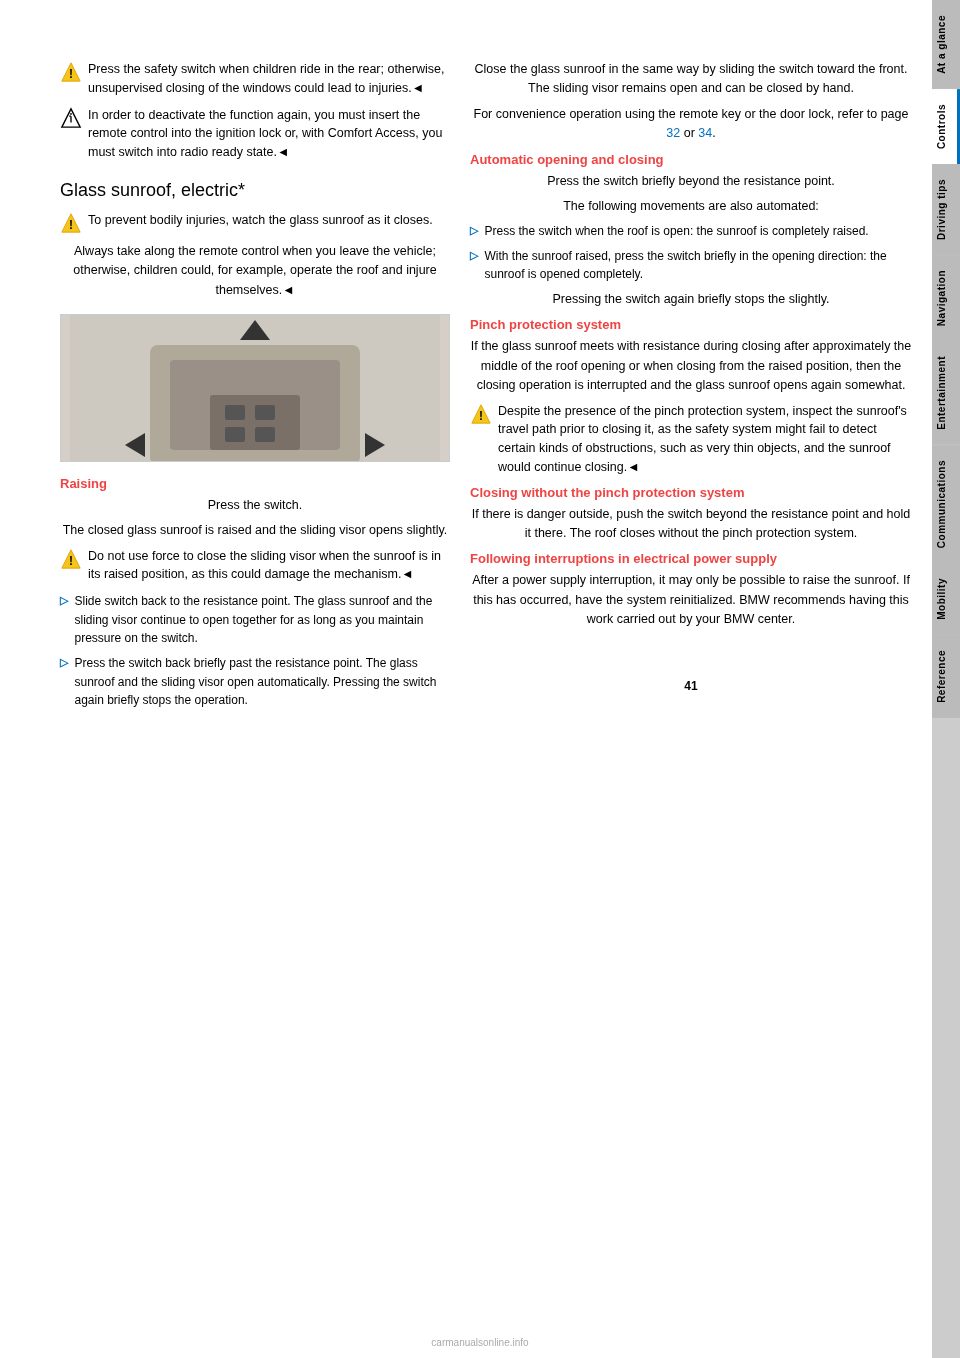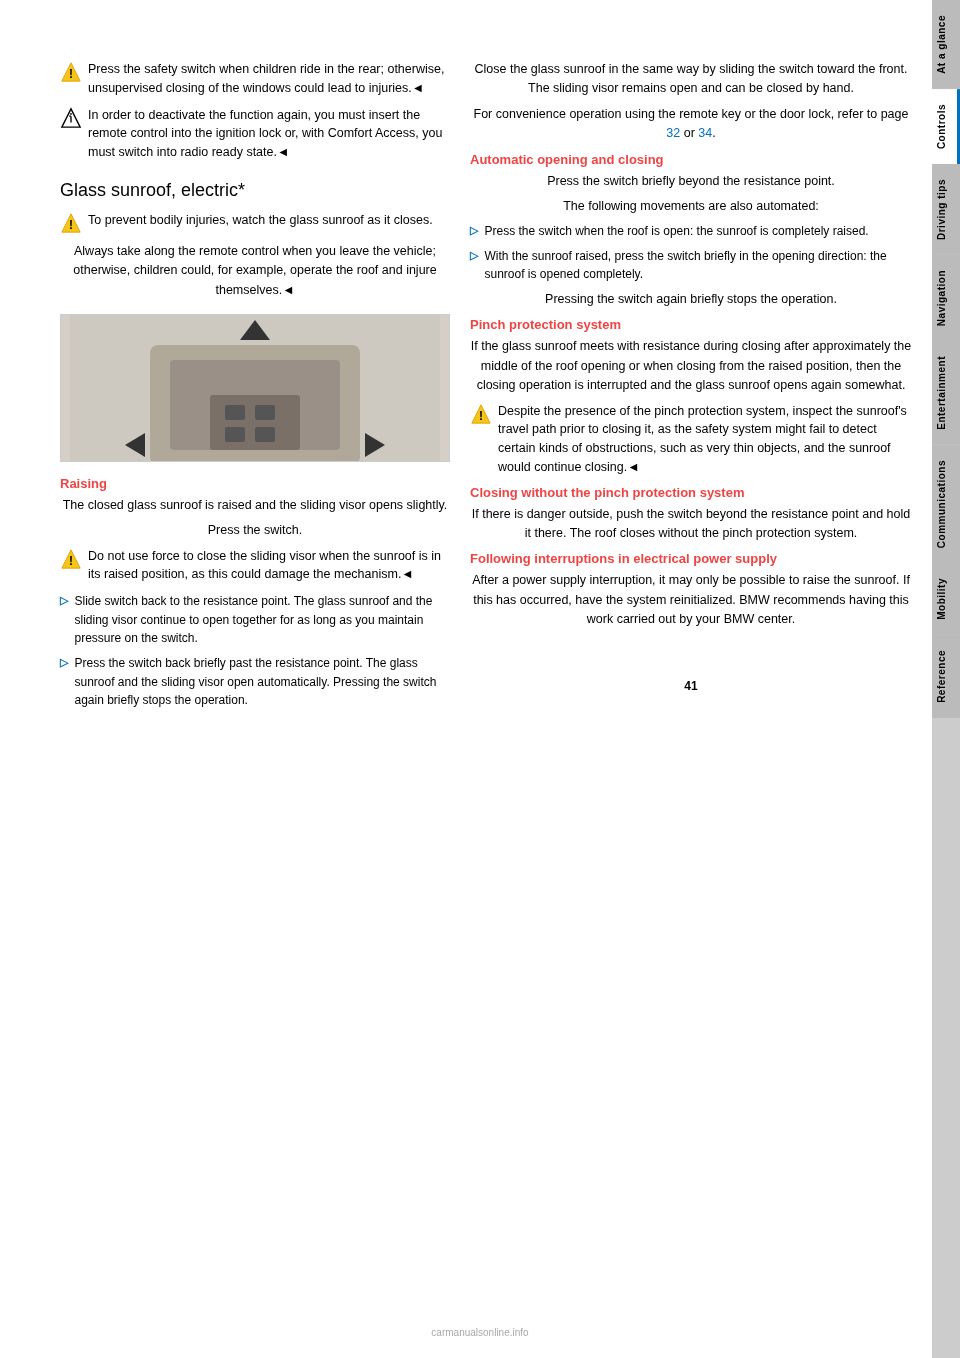--- a/index.html
+++ b/index.html
@@ -139,21 +139,21 @@
     }
     .page-number {
       text-align: center;
       font-size: 12px;
       color: #000;
       margin-top: 20px;
       font-weight: bold;
     }
     .watermark {
       position: absolute;
-      bottom: 20px;
+      bottom: 10px;
       left: 50%;
       transform: translateX(-50%);
       font-size: 10px;
       color: #aaa;
     }
     .link-text {
       color: #0070c0;
       text-decoration: none;
     }
     .img-placeholder {
@@ -237,22 +237,22 @@
 
             <polygon points="55,130 75,118 75,142" fill="#333"></polygon>
 
             <polygon points="315,130 295,118 295,142" fill="#333"></polygon>
           </svg>
           <div class="image-label" style="position:absolute;bottom:4px;right:6px;font-size:9px;color:#666;">NY01845 NY01834</div>
         </div>
       </div>
 
       <div class="subsection-title">Raising</div>
+      <div class="body-text">Press the switch.</div>
       <div class="body-text">The closed glass sunroof is raised and the sliding visor opens slightly.</div>
-      <div class="body-text">Press the switch.</div>
 
       <div class="warning-box">
         <div class="warning-icon">
           <svg viewBox="0 0 24 24" fill="none">
             <polygon points="12,2 22,22 2,22" fill="#f5c518" stroke="#e0a000" stroke-width="1"></polygon>
             <text x="12" y="19" text-anchor="middle" font-size="13" font-weight="bold" fill="#000">!</text>
           </svg>
         </div>
         <div class="warning-text">Do not use force to close the sliding visor when the sunroof is in its raised position, as this could damage the mechanism.◄</div>
       </div>
@@ -284,21 +284,21 @@
       <div class="bullet-item">
         <span class="bullet-arrow">▷</span>
         <span class="bullet-text">Press the switch when the roof is open: the sunroof is completely raised.</span>
       </div>
 
       <div class="bullet-item">
         <span class="bullet-arrow">▷</span>
         <span class="bullet-text">With the sunroof raised, press the switch briefly in the opening direction: the sunroof is opened completely.</span>
       </div>
 
-      <div class="body-text">Pressing the switch again briefly stops the operation.</div>
+      <div class="body-text">Pressing the switch again briefly stops the slightly.</div>
 
       <div class="subsection-title">Pinch protection system</div>
       <div class="body-text">If the glass sunroof meets with resistance during closing after approximately the middle of the roof opening or when closing from the raised position, then the closing operation is interrupted and the glass sunroof opens again somewhat.</div>
 
       <div class="warning-box">
         <div class="warning-icon">
           <svg viewBox="0 0 24 24" fill="none">
             <polygon points="12,2 22,22 2,22" fill="#f5c518" stroke="#e0a000" stroke-width="1"></polygon>
             <text x="12" y="19" text-anchor="middle" font-size="13" font-weight="bold" fill="#000">!</text>
           </svg>

